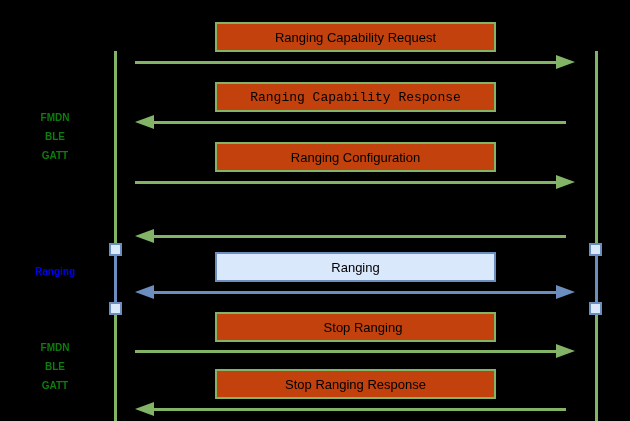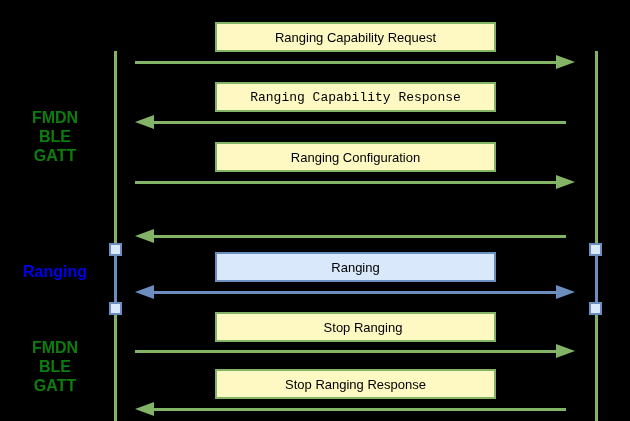--- a/index.html
+++ b/index.html
@@ -10,38 +10,38 @@
   
   .lifeline{position:absolute;width:3px;background:#82b366;}
   .blue-segment{position:absolute;width:3px;background:#6c8ebf;}
   .act-square{
     position:absolute;width:13px;height:13px;box-sizing:border-box;
     background:#dae8fc;border:2px solid #6c8ebf;
   }
   
   .msg-box{
     position:absolute;left:215px;width:281px;height:30px;box-sizing:border-box;
-    border:2px solid #82b366;background:#fef9c3;
+    border:2px solid #82b366;background:#c2410c;
     display:flex;align-items:center;justify-content:center;
     font-size:13px;color:#000;white-space:nowrap;
   }
   .msg-box.blue{border-color:#6c8ebf;background:#dae8fc;}
   
   .msg-line{position:absolute;height:3px;background:#82b366;}
   .msg-line.blue{background:#6c8ebf;}
   
   .head{position:absolute;width:0;height:0;border-top:7px solid transparent;border-bottom:7px solid transparent;}
   .head.right{border-left:19px solid #82b366;}
   .head.left{border-right:19px solid #82b366;}
   .head.blue.right{border-left-color:#6c8ebf;}
   .head.blue.left{border-right-color:#6c8ebf;}
   
   .side-label{
     position:absolute;left:15px;width:80px;text-align:center;
-    font-weight:bold;font-size:16px;line-height:19px;
+    font-weight:bold;font-size:10px;line-height:19px;
   }
   .side-label.green{color:#0d7d0d;}
   .side-label.blue{color:#0000ee;}
 </style>
 </head>
 <body>
 
 <div class="stage">
 
   <div class="lifeline" style="left:114px;top:51px;height:370px;"></div>

